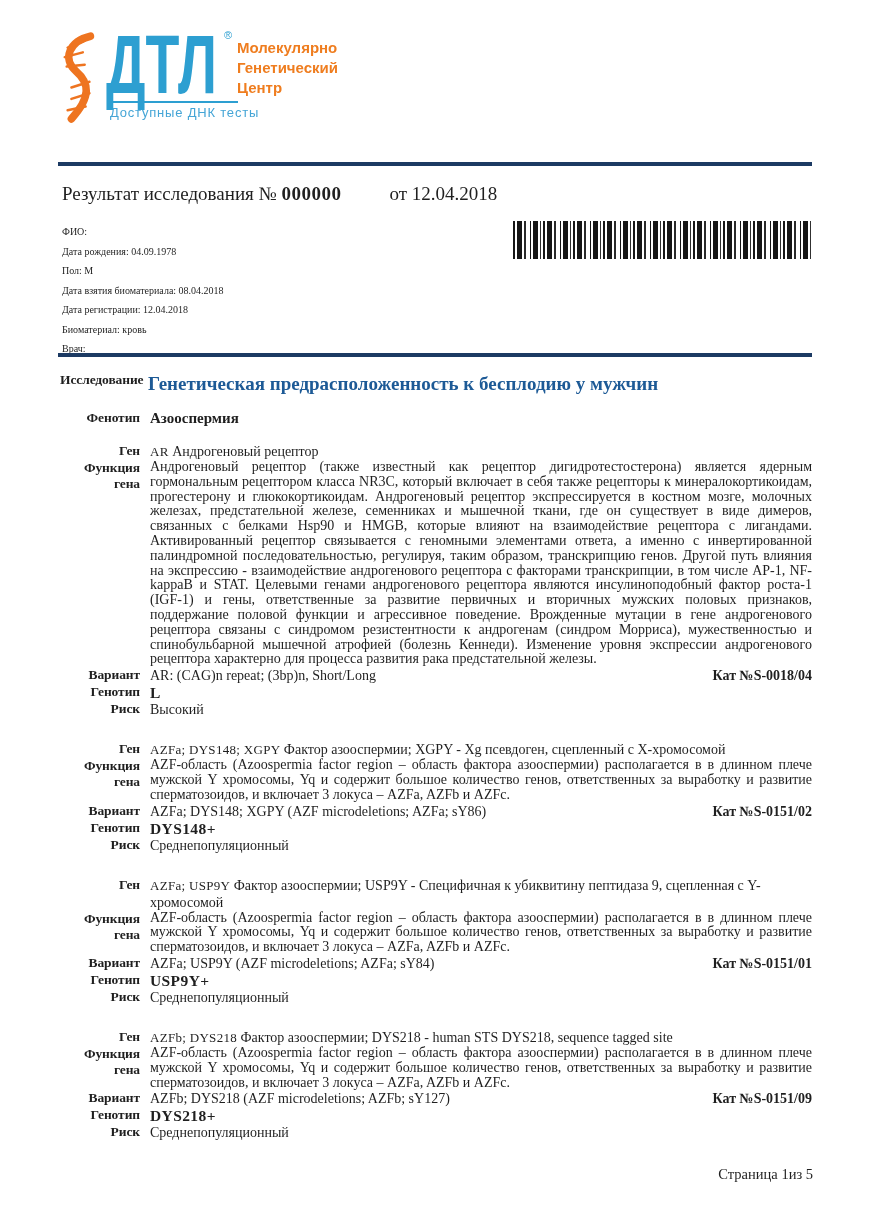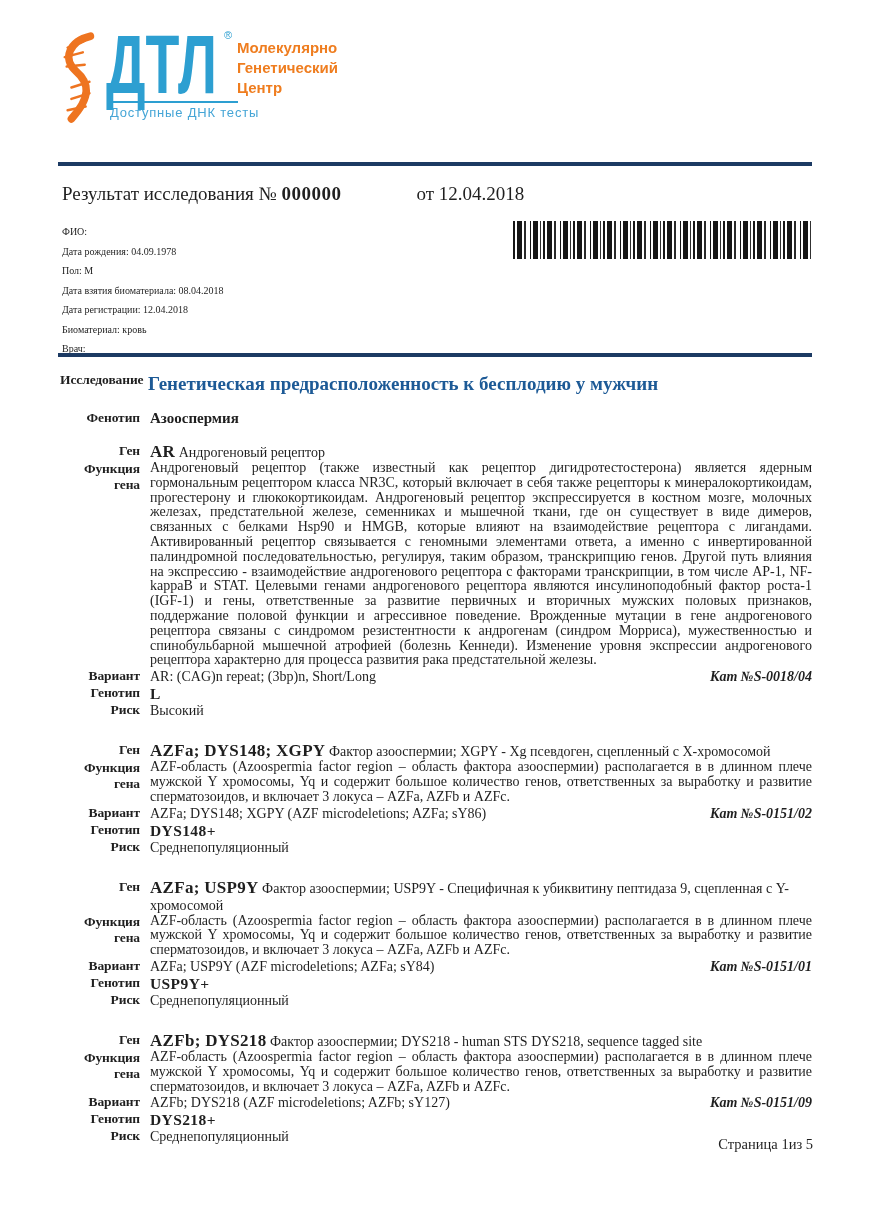--- a/index.html
+++ b/index.html
@@ -20,21 +20,21 @@
   .tagline{position:absolute;left:110px;top:105px;font-family:"Liberation Sans",sans-serif;
            font-size:13px;letter-spacing:0.8px;color:#45a5d6;white-space:nowrap;}
 
   
   .rule{position:absolute;left:58px;width:754px;height:4px;background:#1c3a63;}
   .rule1{top:162px;} .rule2{top:353px;}
 
   
   .rhead{position:absolute;left:62px;top:183px;font-size:19px;white-space:nowrap;}
   .rhead .num{font-weight:bold;letter-spacing:0.5px;}
-  .rhead .rdate{margin-left:75px;}
+  .rhead .rdate{margin-left:48px;}
 
   
   .patient{position:absolute;left:62px;top:222px;font-size:10px;line-height:19.5px;}
   .barcode{position:absolute;left:513px;top:221px;width:300px;height:38px;
     background-image:repeating-linear-gradient(90deg,
       #161616 0px 2px,#ffffff 2px 4px,#161616 4px 9px,#ffffff 9px 11px,
       #2a2a2a 11px 13px,#ffffff 13px 17px,#161616 17px 18px,#ffffff 18px 20px,
       #161616 20px 25px,#ffffff 25px 27px,#303030 27px 28px,#ffffff 28px 30px);}
 
   
@@ -42,27 +42,27 @@
   .row{display:flex;align-items:flex-start;}
   .lbl{width:80px;min-width:80px;text-align:right;font-weight:bold;font-size:13.5px;
        letter-spacing:-0.1px;}
   .val{margin-left:10px;flex:1;font-size:14px;line-height:17px;}
   .study-title{font-size:19px;line-height:24px;font-weight:bold;color:#1d5a96;margin-left:8px;}
   .study-row{margin-bottom:14px;}
   .phen-row{margin-bottom:16px;}
   .phen{font-weight:bold;font-size:15px;}
   .gene{margin-top:23px;}
   .gene:first-of-type{margin-top:0;}
-  .gname{font-weight:bold;font-size:17px;letter-spacing:0.3px;}
+  .gname{font-weight:normal;font-size:13px;letter-spacing:0.3px;}
   .func{text-align:justify;line-height:14.8px;}
   .variant{display:flex;justify-content:space-between;}
-  .cat{font-weight:bold;white-space:nowrap;margin-left:10px;font-style:italic;}
+  .cat{font-weight:bold;white-space:nowrap;margin-left:10px;}
   .geno{font-weight:bold;font-size:15.5px;letter-spacing:0.4px;}
 
-  .footer{position:absolute;right:56px;top:1136px;font-size:14.5px;}
+  .footer{position:absolute;right:56px;top:1166px;font-size:14.5px;}
 </style>
 </head>
 <body>
 
 <div class="page">
 
   <div class="logo">
     <svg class="helix" viewBox="0 0 40 96">
       <path d="M32,4 C10,9 2,28 17,41 C31,53 33,68 12,91" fill="none" stroke="#ee7420" stroke-width="8" stroke-linecap="round"></path>
       <path d="M8,16 L26,9" stroke="#ee7420" stroke-width="2.6" stroke-linecap="round"></path>

